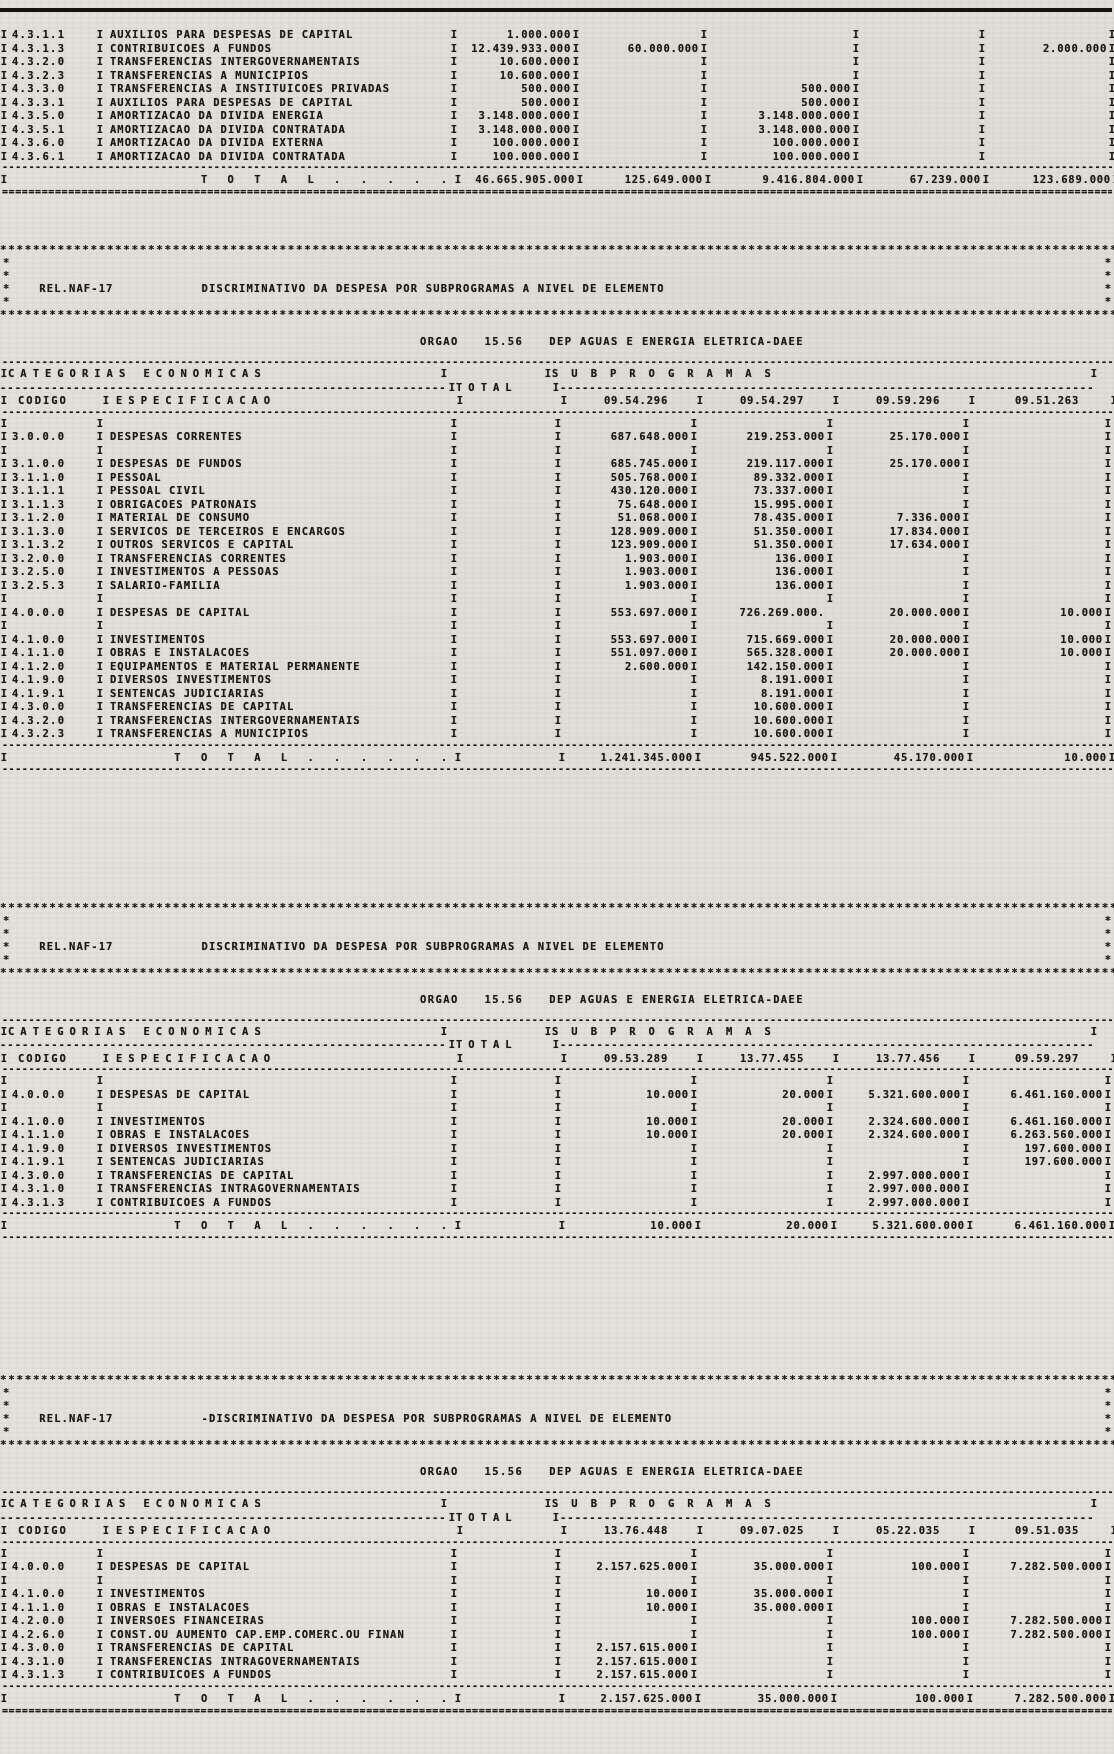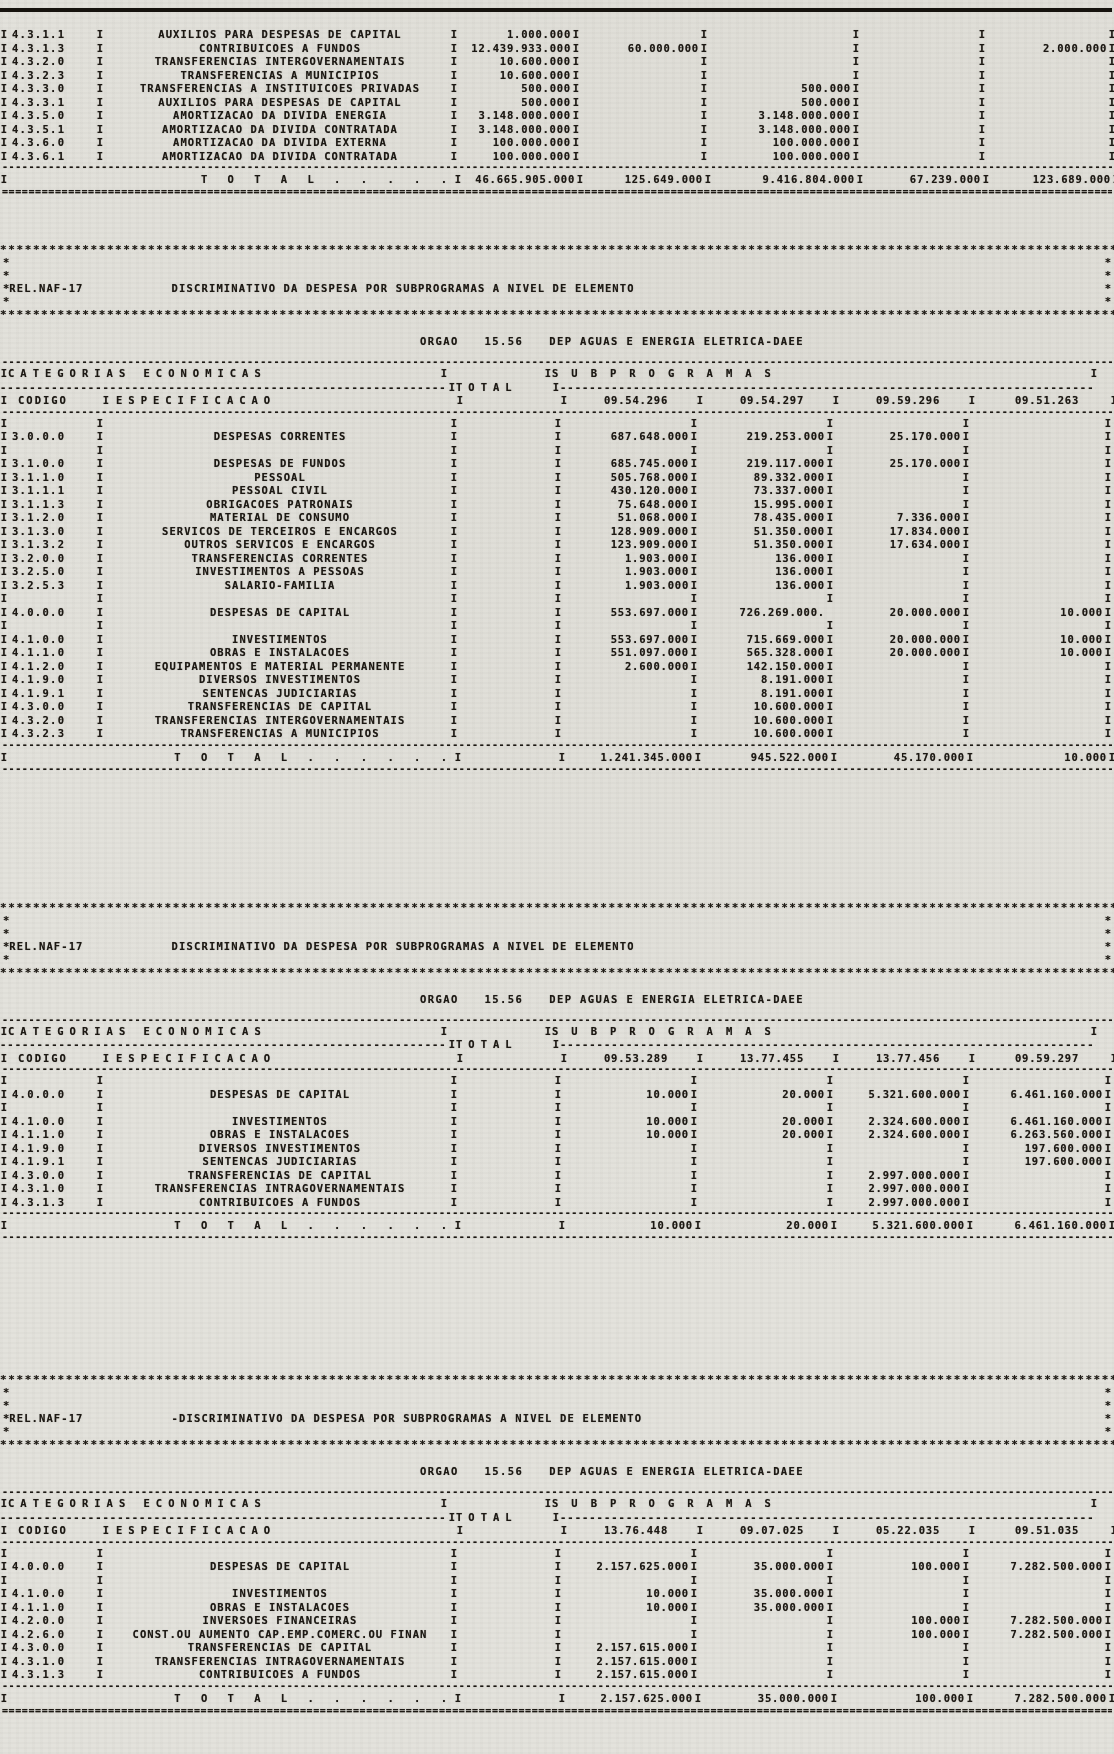--- a/index.html
+++ b/index.html
@@ -12,21 +12,21 @@
       radial-gradient(circle at 70% 20%, rgba(120,110,90,0.05), rgba(0,0,0,0) 60%);
     font-family:"DejaVu Sans Mono","Liberation Mono",monospace;
     font-size:10.5px;font-weight:bold;color:#1c1813;
   }
   .page{padding-top:4px;}
   .topline{height:4px;background:#16130e;margin:4px 2px 16px 0;}
   
   .row{display:flex;height:13.5px;line-height:13.5px;white-space:nowrap;align-items:stretch;}
   .bar{width:8px;flex:none;text-align:center;}
   .code{width:84px;flex:none;padding-left:4px;letter-spacing:1.3px;overflow:hidden;}
-  .name{width:340px;flex:none;padding-left:6px;letter-spacing:1.05px;overflow:hidden;text-align:center;}
+  .name{width:340px;flex:none;padding-left:6px;letter-spacing:1.05px;overflow:hidden;}
   .lbl{width:432px;flex:none;padding-left:14px;letter-spacing:7px;overflow:hidden;text-align:right;}
   .vcol{flex:none;position:relative;overflow:visible;}
   .vcol .num{display:block;text-align:right;padding-right:9px;letter-spacing:0.8px;}
   .vcol .endbar{position:absolute;right:1px;top:0;}
   .vcol.center .num{text-align:center;padding-right:0;}
   
   .sec .v0{width:104px}.sec .v1{width:136px}.sec .v2{width:136px}.sec .v3{width:136px}.sec .v4{width:142px}
   
   .frag .v0{width:122px}.frag .v1{width:128px}.frag .v2{width:152px}.frag .v3{width:126px}.frag .v4{width:130px}
   .wcat{width:432px;flex:none;}
@@ -41,21 +41,21 @@
   .dash{height:7px;line-height:6.5px;font-size:10px;overflow:hidden;white-space:nowrap;letter-spacing:0.6px;margin:1px 2px;}
   .dash2{height:9px;line-height:8px;font-size:10px;}
   .tbody{}
   .trow{height:15px;line-height:15px;}
   
   .banner{margin-top:0;}
   .starline{height:13px;line-height:13px;overflow:hidden;white-space:nowrap;letter-spacing:1.6px;font-size:11px;}
   .bedge{height:13px;line-height:13px;display:flex;justify-content:space-between;padding:0 3px;}
   .bmid{height:13px;line-height:13px;display:flex;padding:0 3px;}
   .star{flex:none;}
-  .rel{letter-spacing:1.1px;}
+  .rel{margin-left:30px;letter-spacing:1.1px;}
   .btitle{margin-left:88px;letter-spacing:1.15px;}
   .bmid .star:last-child{margin-left:auto;}
   .orgao{height:13px;line-height:13px;margin:14px 0 0 420px;letter-spacing:1.4px;}
   .orgao .onum{margin:0 26px;}
   .sec{display:block;}
   .secwrap2{margin-top:46px;}
   .secwrap3{margin-top:128px;}
   .secwrap4{margin-top:132px;}
   .table{margin-top:11px;}
   .frag{margin-top:0;}
@@ -685,21 +685,21 @@
             </span>
             <span class="vcol v4">
               <span class="num"></span>
               <span class="endbar">I</span>
             </span>
           </div>
           <div class="row">
             <span class="bar">I</span>
             <span class="code">3.1.3.2</span>
             <span class="bar">I</span>
-            <span class="name">OUTROS SERVICOS E ENCARGOS</span>
+            <span class="name">OUTROS SERVICOS E CAPITAL</span>
             <span class="bar">I</span>
             <span class="vcol v0">
               <span class="num"></span>
               <span class="endbar">I</span>
             </span>
             <span class="vcol v1">
               <span class="num">123.909.000</span>
               <span class="endbar">I</span>
             </span>
             <span class="vcol v2">

